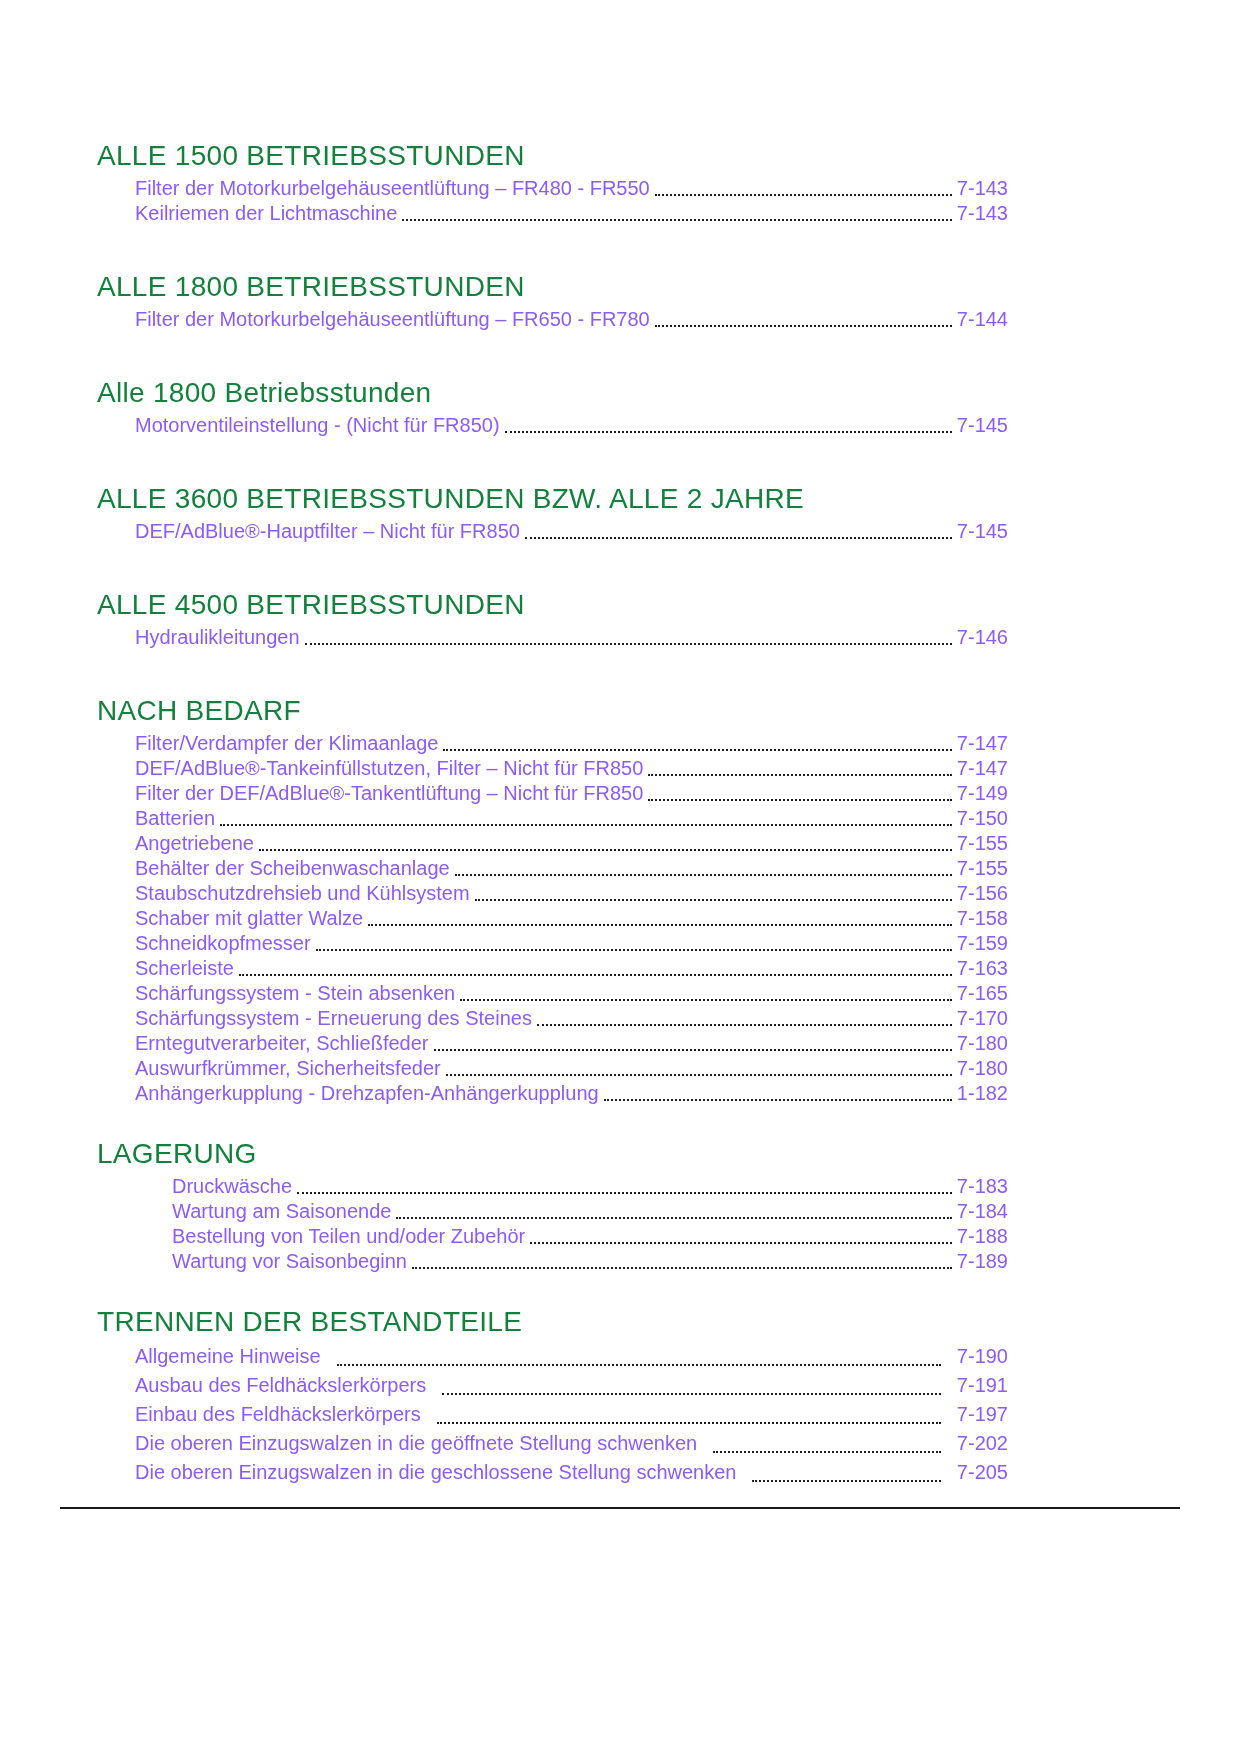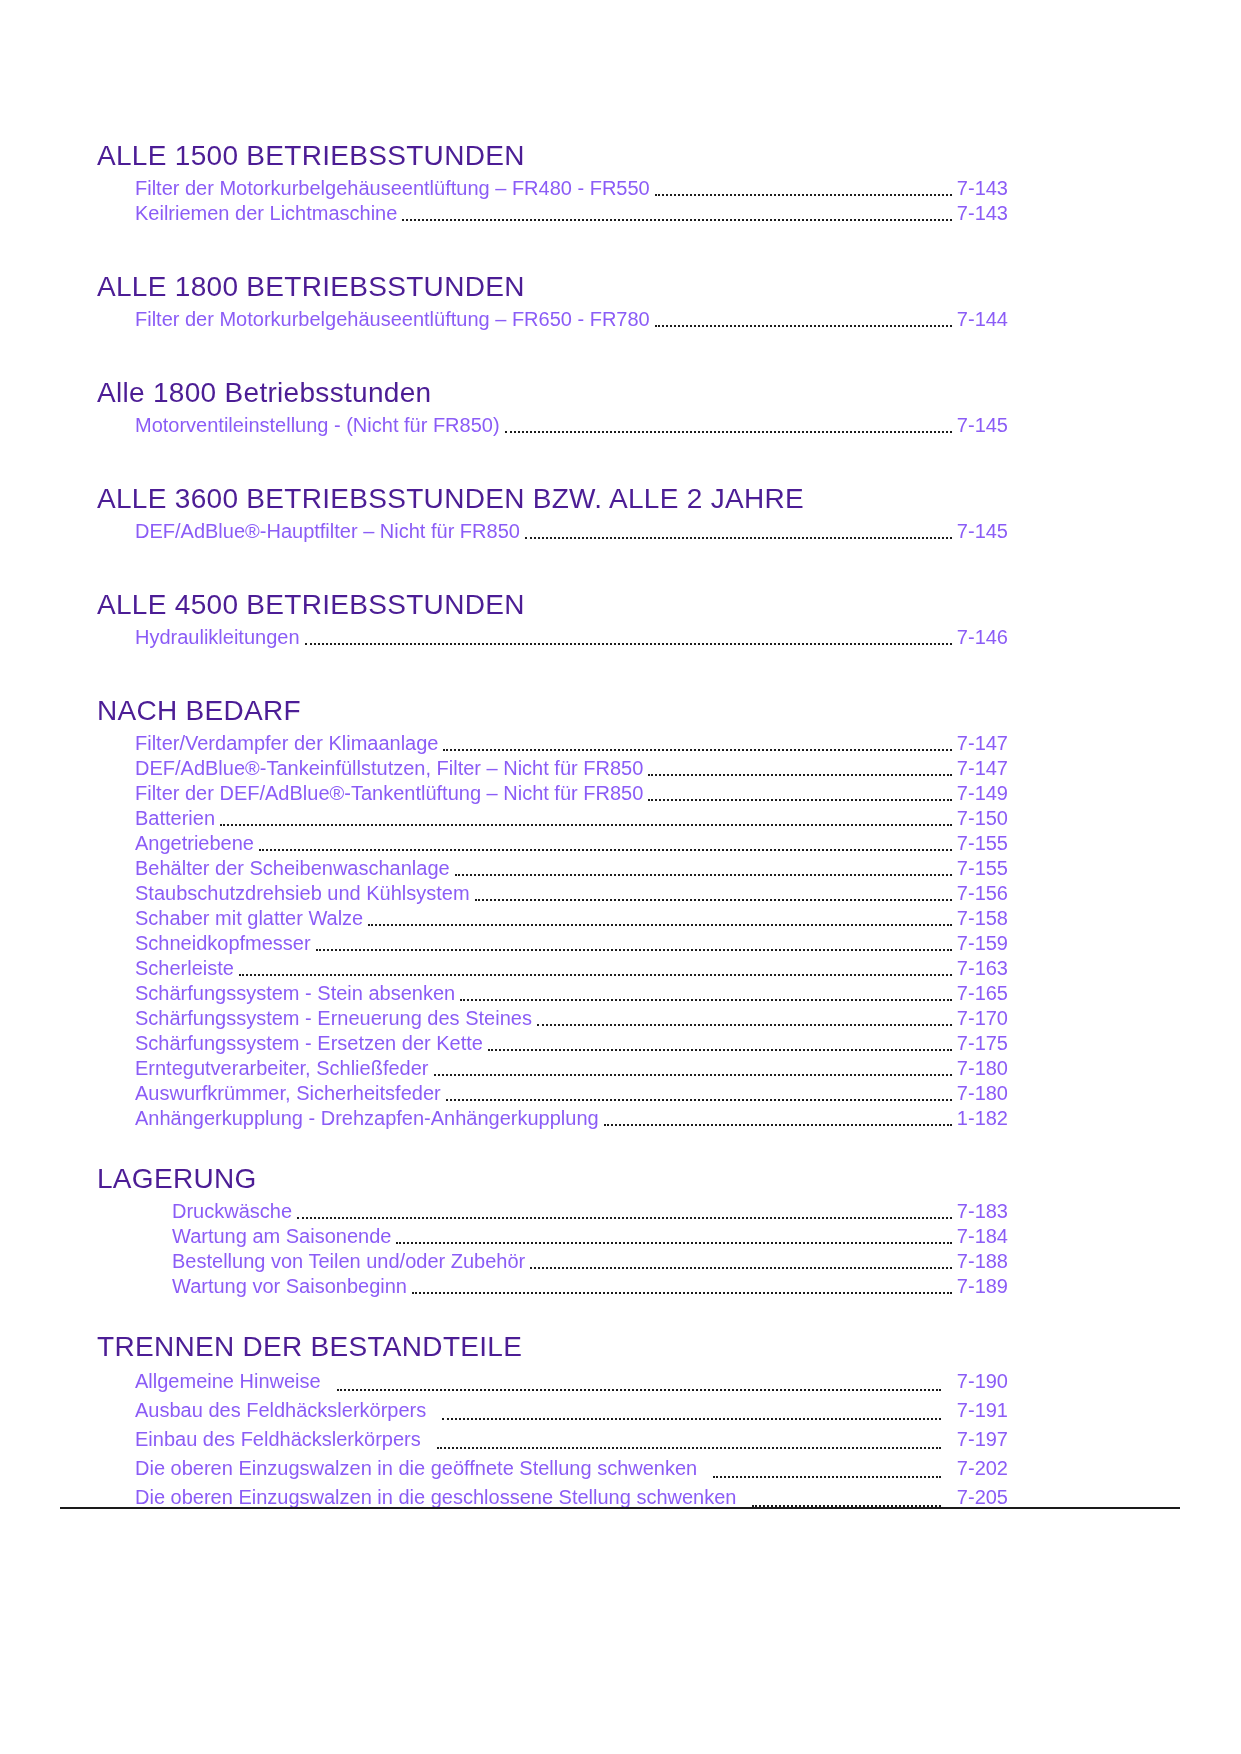--- a/index.html
+++ b/index.html
@@ -21,21 +21,21 @@
   }
   .toc-section { margin-top: 45px; }
   .toc-section.gap-small { margin-top: 32px; }
   .toc-section:first-child { margin-top: 0; }
   .section-title {
     font-size: 28px;
     font-weight: 400;
     line-height: 32px;
     margin-bottom: 4px;
     letter-spacing: 0.3px;
-    color: #4c1d95;
+    color: #15803d;
   }
   .section-items { display: block; }
   .toc-item {
     display: flex;
     align-items: flex-end;
     font-size: 20px;
     line-height: 25px;
     padding-left: 38px;
     color: #8b5cf6;
   }
@@ -194,25 +194,20 @@
     <span class="leader"></span>
     <span class="item-page">7-165</span>
   </div>
 
   <div class="toc-item">
     <span class="item-label">Schärfungssystem - Erneuerung des Steines</span>
     <span class="leader"></span>
     <span class="item-page">7-170</span>
   </div>
 
-  <div class="toc-item">
-    <span class="item-label">Schärfungssystem - Ersetzen der Kette</span>
-    <span class="leader"></span>
-    <span class="item-page">7-175</span>
-  </div>
 
   <div class="toc-item">
     <span class="item-label">Erntegutverarbeiter, Schließfeder</span>
     <span class="leader"></span>
     <span class="item-page">7-180</span>
   </div>
 
   <div class="toc-item">
     <span class="item-label">Auswurfkrümmer, Sicherheitsfeder</span>
     <span class="leader"></span>

